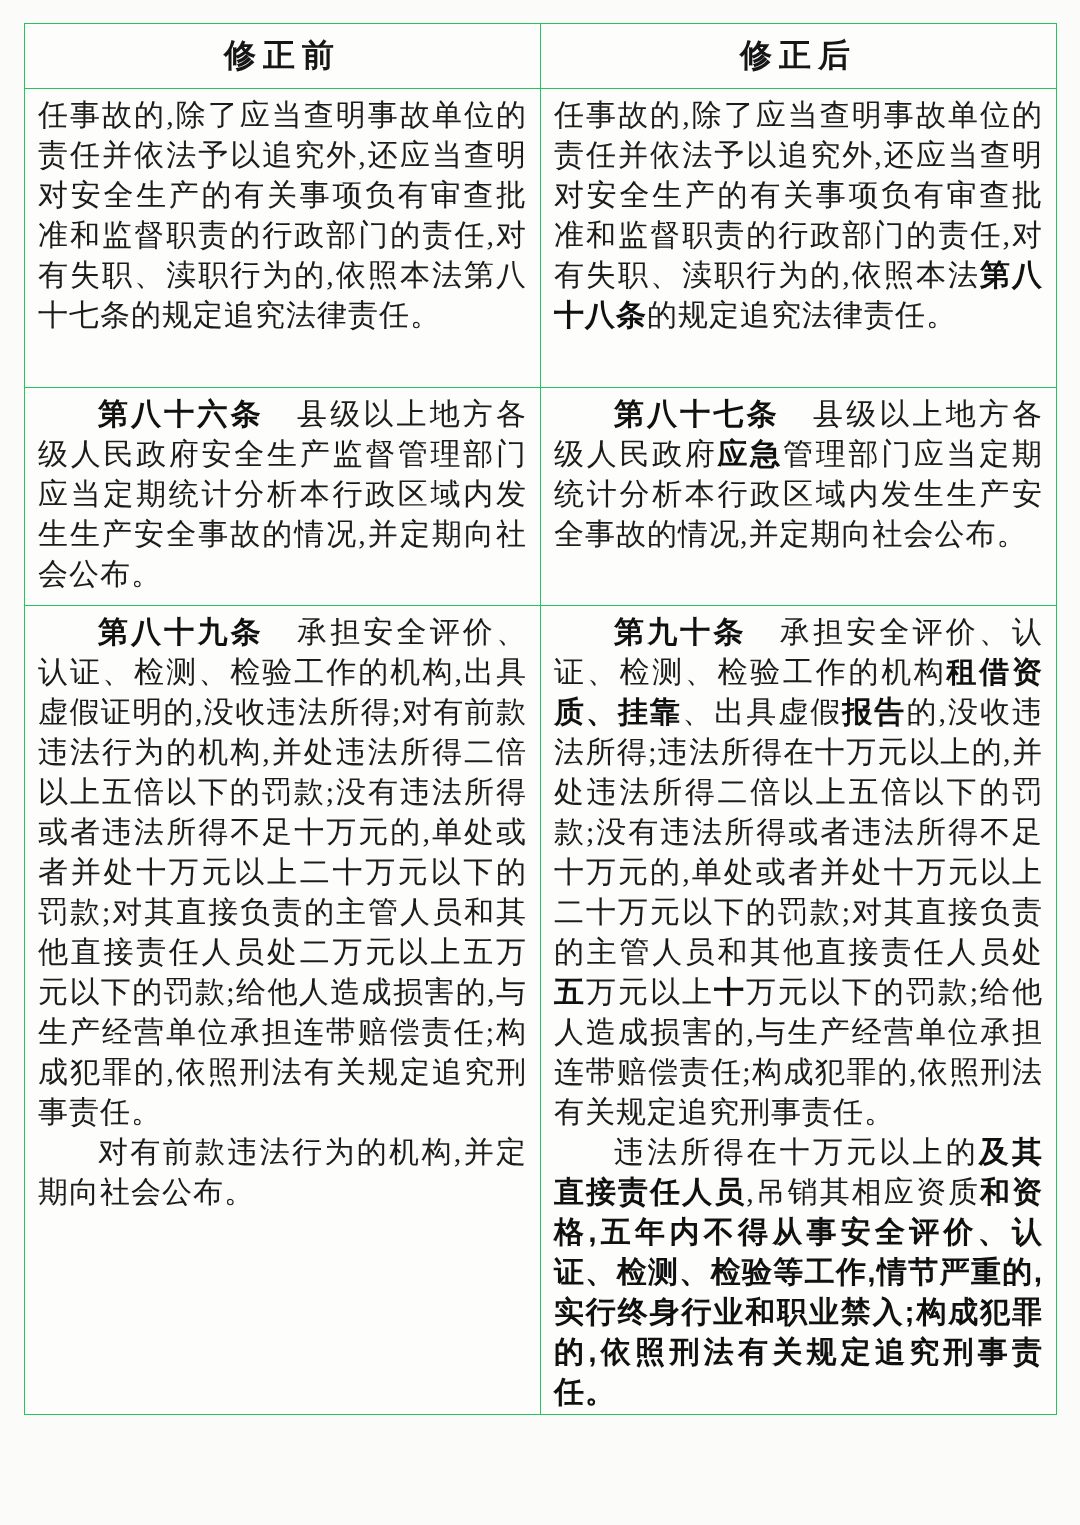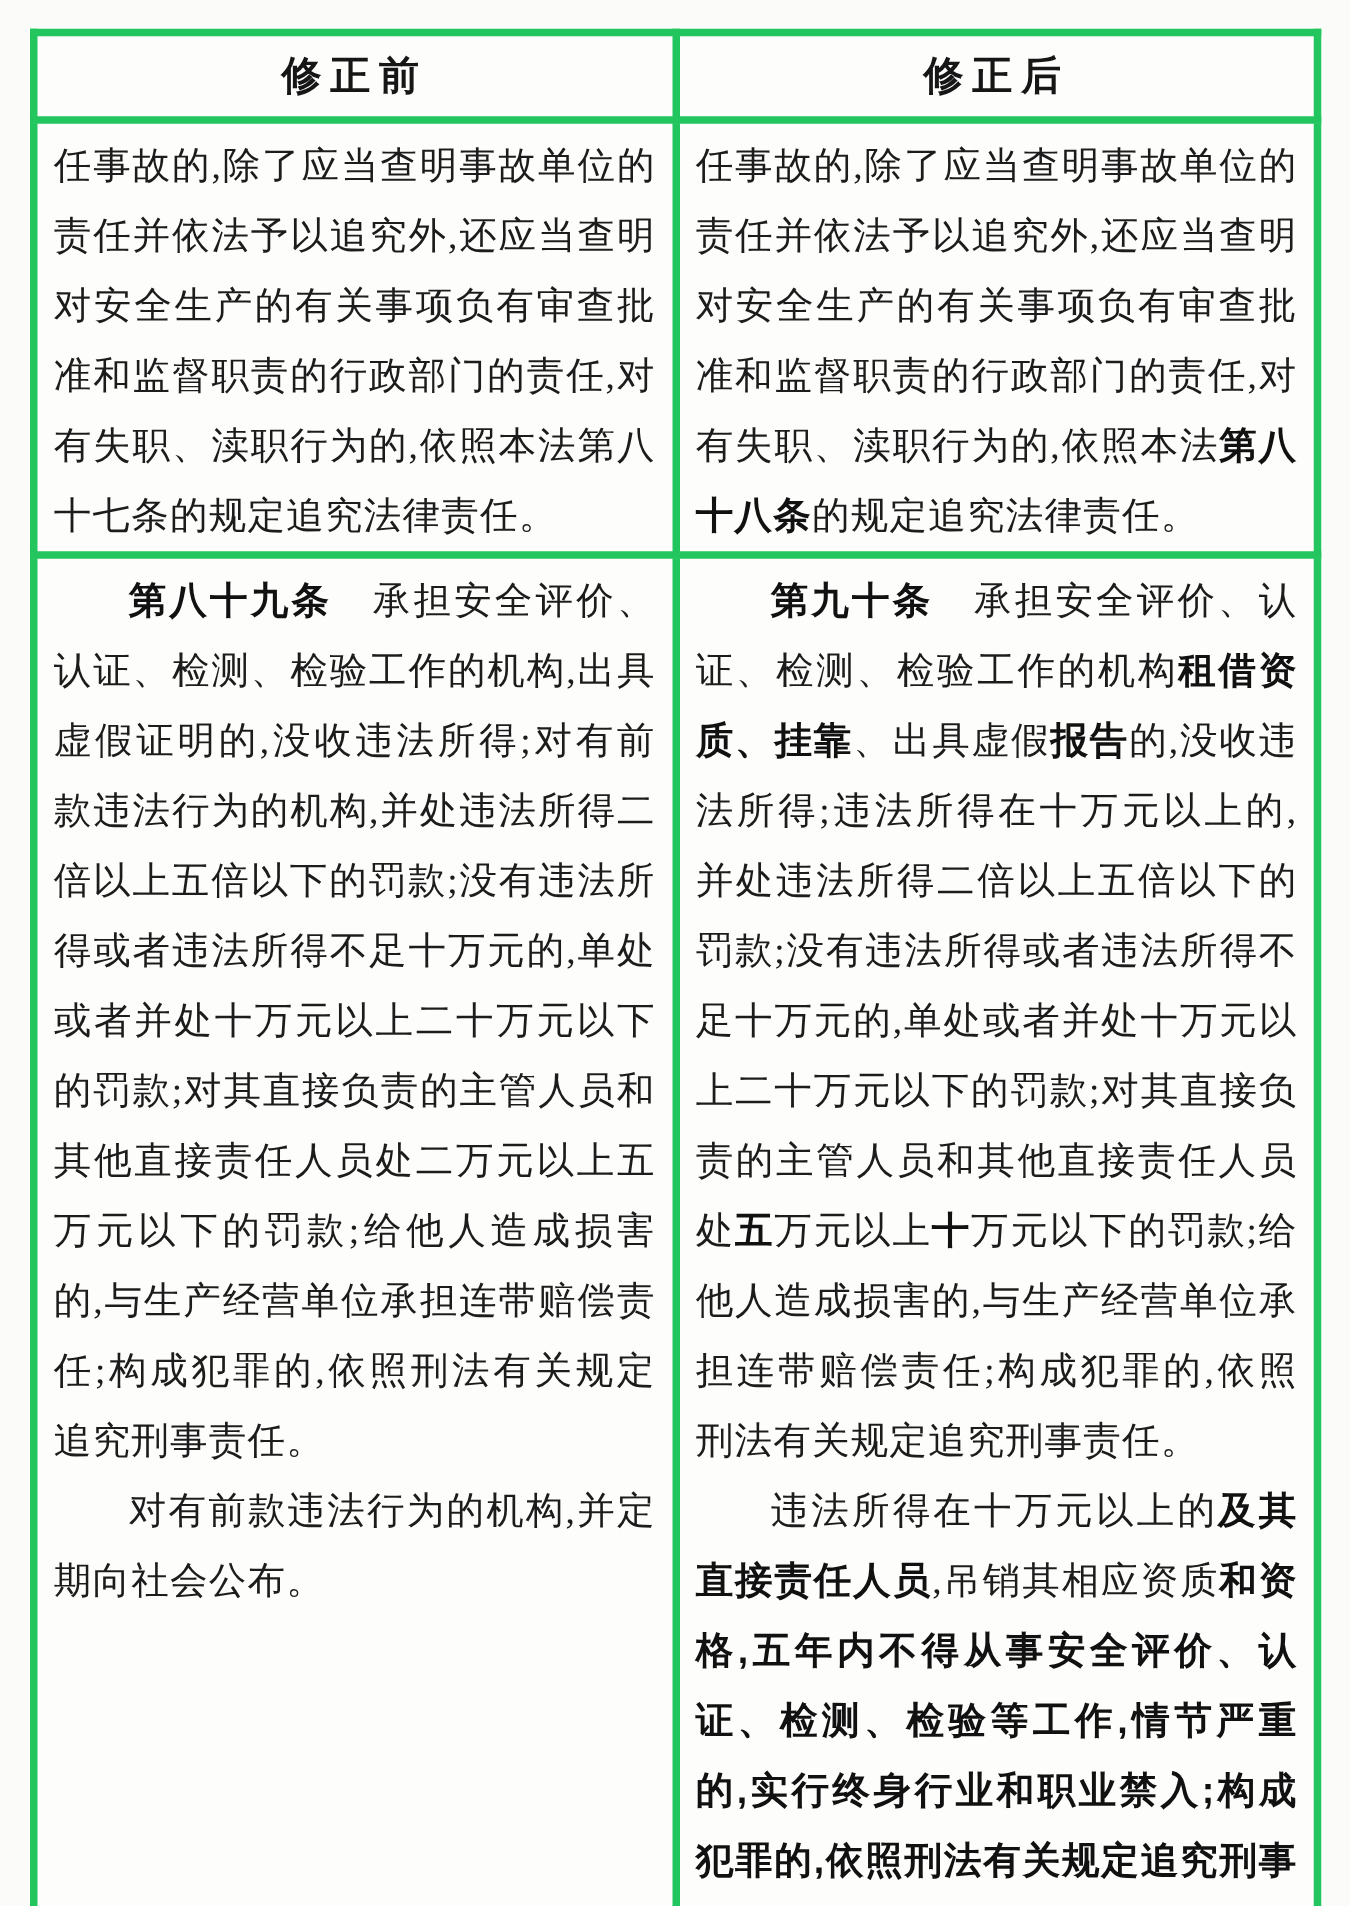--- a/index.html
+++ b/index.html
@@ -18,42 +18,42 @@
   table.cmp {
     position: absolute;
     left: 24px;
     top: 23px;
     width: 1033px;
     border-collapse: collapse;
     table-layout: fixed;
     background: #fdfdfc;
   }
   th, td {
-    border: 6px solid #22c55e;
+    border: 1px solid #22c55e;
   }
   th {
     height: 62px;
     font-family: "Liberation Sans", "DejaVu Sans", sans-serif;
     font-weight: 700;
     font-size: 32px;
     letter-spacing: 7px;
     text-align: center;
     vertical-align: middle;
     color: #161616;
   }
   td {
     vertical-align: top;
     padding: 6px 13px 0 13px;
     font-size: 30px;
   }
   .para {
     text-align: justify;
     text-align-last: left;
     text-justify: inter-character;
-    line-height: 56px;
+    line-height: 40px;
     letter-spacing: 1px;
     margin: 0;
   }
   .para.indent {
     text-indent: 2em;
   }
   .em {
     font-family: "Liberation Sans", "DejaVu Sans", sans-serif;
     font-weight: 700;
     color: #111;
@@ -76,20 +76,28 @@
   </thead>
   <tbody id="table-body">
       <tr class="row-0">
         <td>
           <div class="para"><span>任事故的,除了应当查明事故单位的责任并依法予以追究外,还应当查明对安全生产的有关事项负有审查批准和监督职责的行政部门的责任,对有失职、渎职行为的,依照本法第八十七条的规定追究法律责任。</span></div>
         </td>
         <td>
           <div class="para"><span>任事故的,除了应当查明事故单位的责任并依法予以追究外,还应当查明对安全生产的有关事项负有审查批准和监督职责的行政部门的责任,对有失职、渎职行为的,依照本法</span><span class="em">第八十八条</span><span>的规定追究法律责任。</span></div>
         </td>
       </tr>
+      <tr class="row-1">
+        <td>
+          <div class="para indent"><span class="em">第八十六条　</span><span>县级以上地方各级人民政府安全生产监督管理部门应当定期统计分析本行政区域内发生生产安全事故的情况,并定期向社会公布。</span></div>
+        </td>
+        <td>
+          <div class="para indent"><span class="em">第八十七条　</span><span>县级以上地方各级人民政府</span><span class="em">应急</span><span>管理部门应当定期统计分析本行政区域内发生生产安全事故的情况,并定期向社会公布。</span></div>
+        </td>
+      </tr>
       <tr class="row-2">
         <td>
           <div class="para indent"><span class="em">第八十九条　</span><span>承担安全评价、认证、检测、检验工作的机构,出具虚假证明的,没收违法所得;对有前款违法行为的机构,并处违法所得二倍以上五倍以下的罚款;没有违法所得或者违法所得不足十万元的,单处或者并处十万元以上二十万元以下的罚款;对其直接负责的主管人员和其他直接责任人员处二万元以上五万元以下的罚款;给他人造成损害的,与生产经营单位承担连带赔偿责任;构成犯罪的,依照刑法有关规定追究刑事责任。</span></div>
           <div class="para indent"><span>对有前款违法行为的机构,并定期向社会公布。</span></div>
         </td>
         <td>
           <div class="para indent"><span class="em">第九十条　</span><span>承担安全评价、认证、检测、检验工作的机构</span><span class="em">租借资质、挂靠</span><span>、出具虚假</span><span class="em">报告</span><span>的,没收违法所得;违法所得在十万元以上的,并处违法所得二倍以上五倍以下的罚款;没有违法所得或者违法所得不足十万元的,单处或者并处十万元以上二十万元以下的罚款;对其直接负责的主管人员和其他直接责任人员处</span><span class="em">五</span><span>万元以上</span><span class="em">十</span><span>万元以下的罚款;给他人造成损害的,与生产经营单位承担连带赔偿责任;构成犯罪的,依照刑法有关规定追究刑事责任。</span></div>
           <div class="para indent"><span>违法所得在十万元以上的</span><span class="em">及其直接责任人员</span><span>,吊销其相应资质</span><span class="em">和资格,五年内不得从事安全评价、认证、检测、检验等工作,情节严重的,实行终身行业和职业禁入;构成犯罪的,依照刑法有关规定追究刑事责任。</span></div>
         </td>
       </tr>

